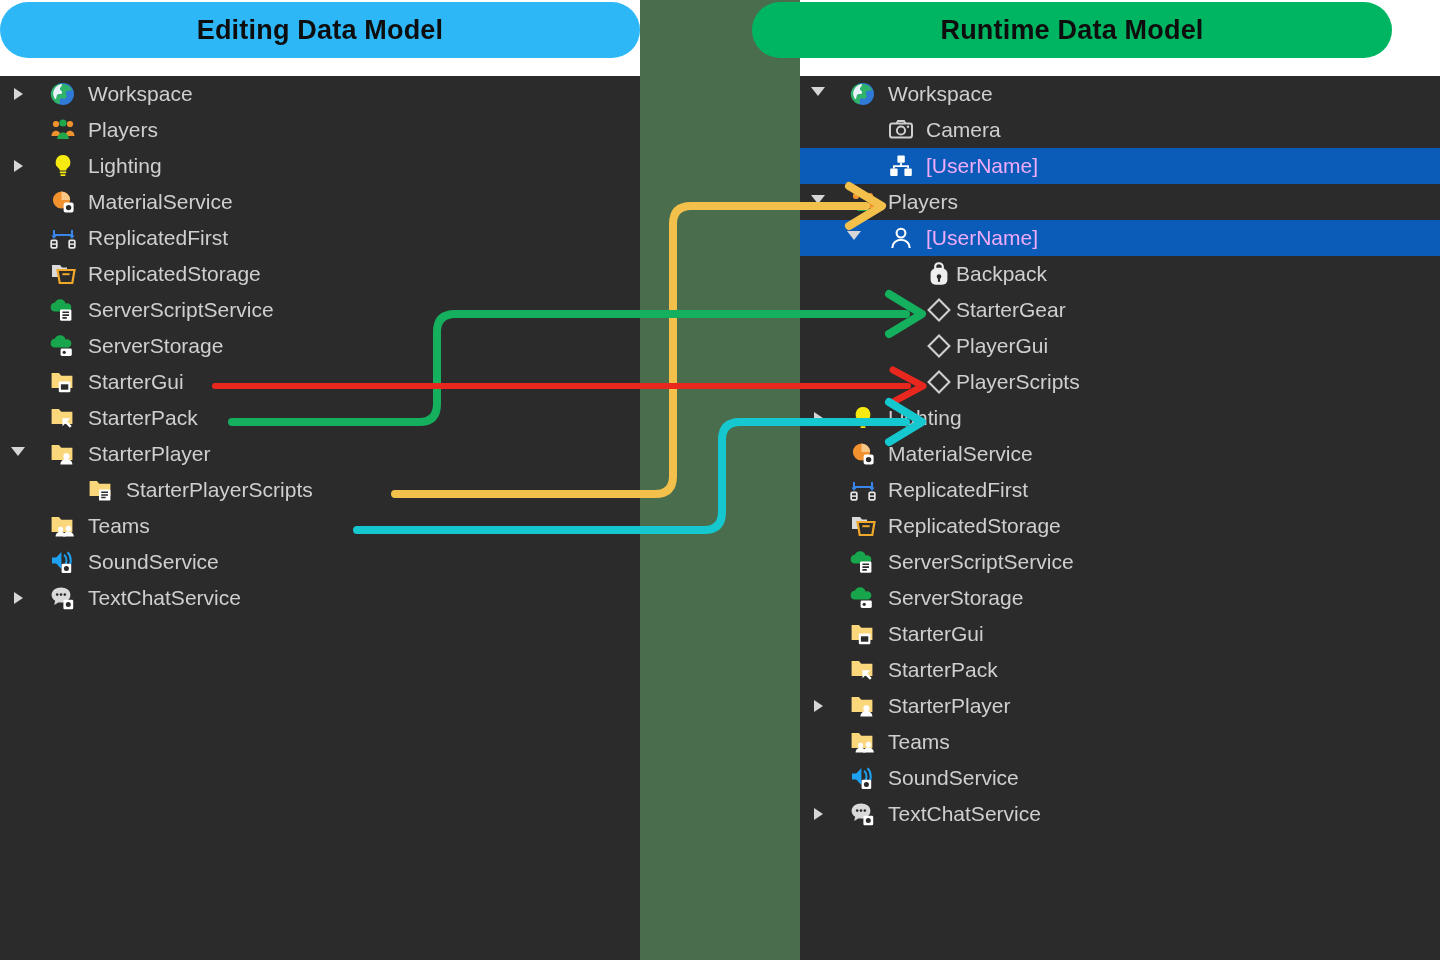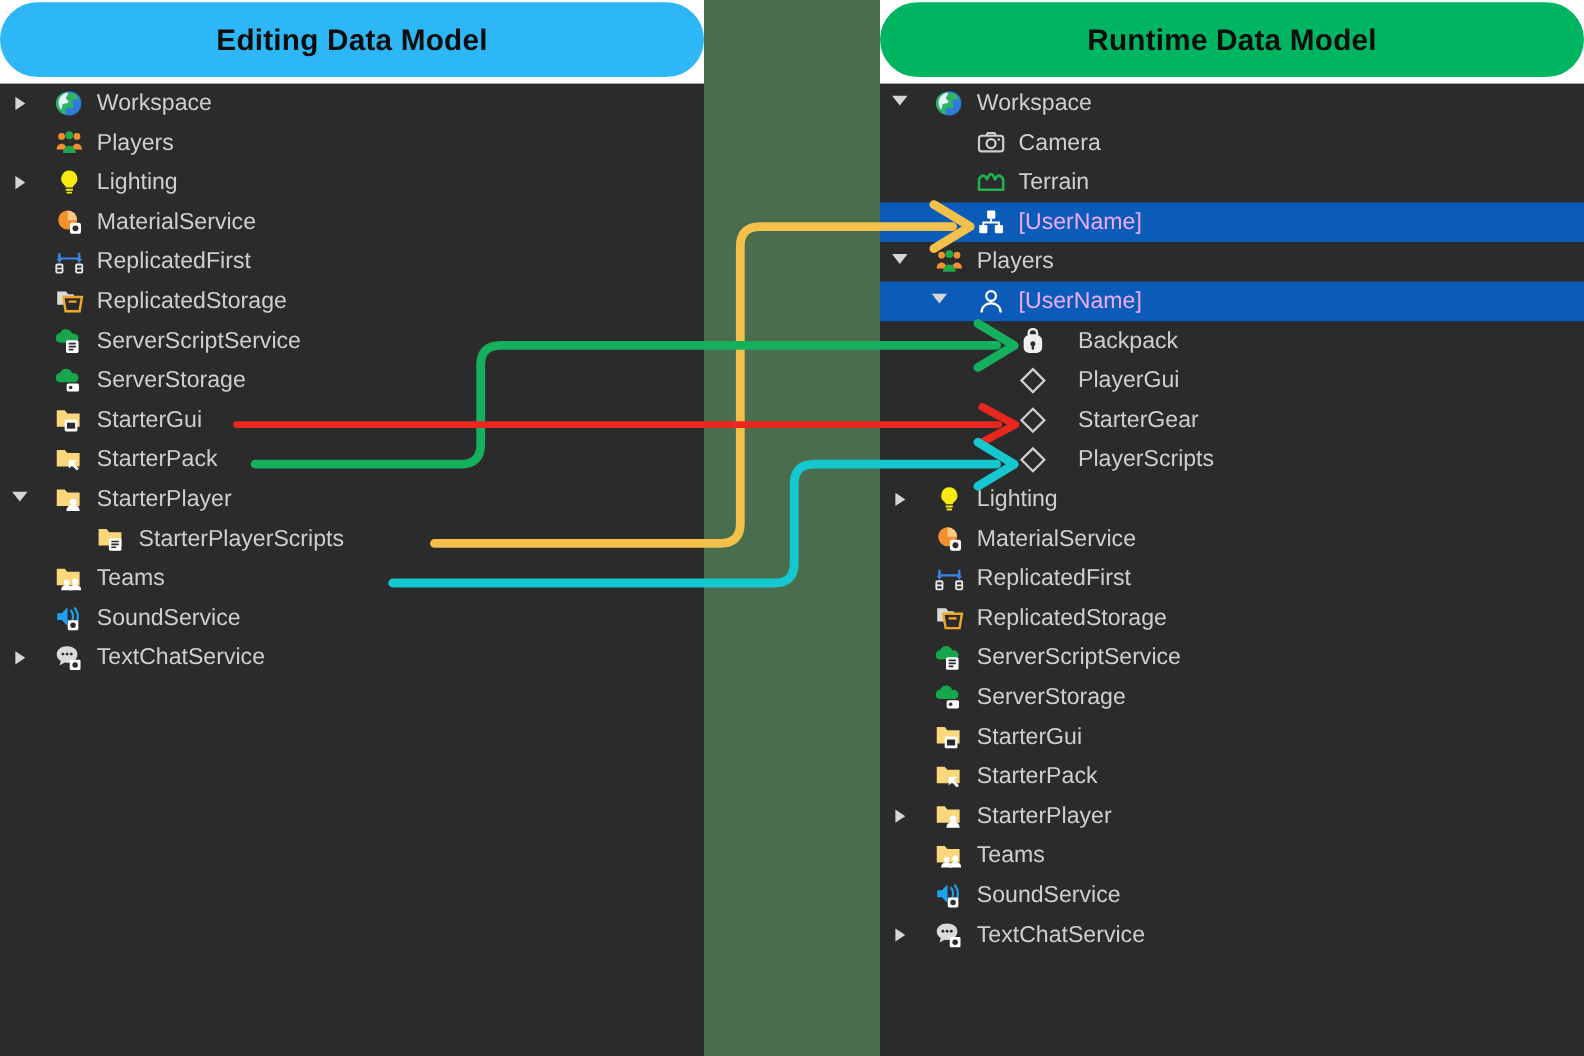--- a/index.html
+++ b/index.html
@@ -6,40 +6,40 @@
   body{width:1440px;height:960px;overflow:hidden;font-family:"Liberation Sans",sans-serif;}
   #stage{position:relative;width:1440px;height:960px;background:#ffffff;}
 
   
   .band{position:absolute;top:0;height:960px;}
   #band-mid{left:640px;width:160px;background:#4a6e4d;}
   #panel-left{position:absolute;left:0;top:76px;width:640px;height:884px;background:#2b2b2b;}
   #panel-right{position:absolute;left:800px;top:76px;width:640px;height:884px;background:#2b2b2b;}
 
   
-  .pill{position:absolute;top:2px;height:68px;border-radius:36px;
+  .pill{position:absolute;top:2px;height:56px;border-radius:36px;
         display:flex;align-items:center;justify-content:center;
         font-size:27px;font-weight:bold;color:#0d0d0d;letter-spacing:.2px;}
   #pill-left{left:0;width:640px;background:#2eb7f7;}
-  #pill-right{left:800px;width:640px;background:#00b561;}
+  #pill-right{left:752px;width:640px;background:#00b561;}
 
   
   .tree{position:absolute;left:0;top:0;width:640px;}
   .row{position:relative;height:36px;display:flex;align-items:center;}
   .row.sel{background:#0a5cb8;}
   .twisty{position:absolute;width:20px;height:36px;display:flex;align-items:center;justify-content:center;}
   .twisty i{display:block;width:0;height:0;border-left:9px solid #d6d6d6;border-top:6px solid transparent;border-bottom:6px solid transparent;}
   .twisty.open i{border-left:7px solid transparent;border-right:7px solid transparent;border-top:9px solid #d6d6d6;}
   .ico{position:absolute;width:26px;height:26px;}
   .lbl{position:absolute;font-size:21px;color:#cfcfcf;white-space:nowrap;}
   .row.sel .lbl{color:#f0abfc;}
 
   
   .d0 .twisty{left:8px} .d0 .ico{left:50px;top:5px} .d0 .lbl{left:88px}
-  .d1 .twisty{left:44px} .d1 .ico{left:88px;top:5px} .d1 .lbl{left:126px} .d2 .ico{left:126px;top:5px} .d2 .lbl{left:180px}
+  .d1 .twisty{left:44px} .d1 .ico{left:88px;top:5px} .d1 .lbl{left:126px} .d2 .ico{left:126px;top:5px} .d2 .lbl{left:156px}
 
   svg.glyph{width:26px;height:26px;display:block;overflow:visible}
 
   
   #links{position:absolute;left:0;top:0;width:1440px;height:960px;pointer-events:none;}
 </style>
 </head>
 <body>
 
 <div id="stage">
@@ -327,28 +327,20 @@
         <span class="lbl">Workspace</span>
       </div>
       <div class="row d1">
         <span class="ico">
           <svg class="glyph">
             <use href="#g-camera"></use>
           </svg>
         </span>
         <span class="lbl">Camera</span>
       </div>
-      <div class="row d1">
-        <span class="ico">
-          <svg class="glyph">
-            <use href="#g-terrain"></use>
-          </svg>
-        </span>
-        <span class="lbl">Terrain</span>
-      </div>
       <div class="row d1 sel">
         <span class="ico">
           <svg class="glyph">
             <use href="#g-model"></use>
           </svg>
         </span>
         <span class="lbl">[UserName]</span>
       </div>
       <div class="row d0">
         <span class="twisty open">
@@ -379,29 +371,29 @@
           </svg>
         </span>
         <span class="lbl">Backpack</span>
       </div>
       <div class="row d2">
         <span class="ico">
           <svg class="glyph">
             <use href="#g-diamond"></use>
           </svg>
         </span>
+        <span class="lbl">StarterGear</span>
+      </div>
+      <div class="row d2">
+        <span class="ico">
+          <svg class="glyph">
+            <use href="#g-diamond"></use>
+          </svg>
+        </span>
         <span class="lbl">PlayerGui</span>
-      </div>
-      <div class="row d2">
-        <span class="ico">
-          <svg class="glyph">
-            <use href="#g-diamond"></use>
-          </svg>
-        </span>
-        <span class="lbl">StarterGear</span>
       </div>
       <div class="row d2">
         <span class="ico">
           <svg class="glyph">
             <use href="#g-diamond"></use>
           </svg>
         </span>
         <span class="lbl">PlayerScripts</span>
       </div>
       <div class="row d0">

